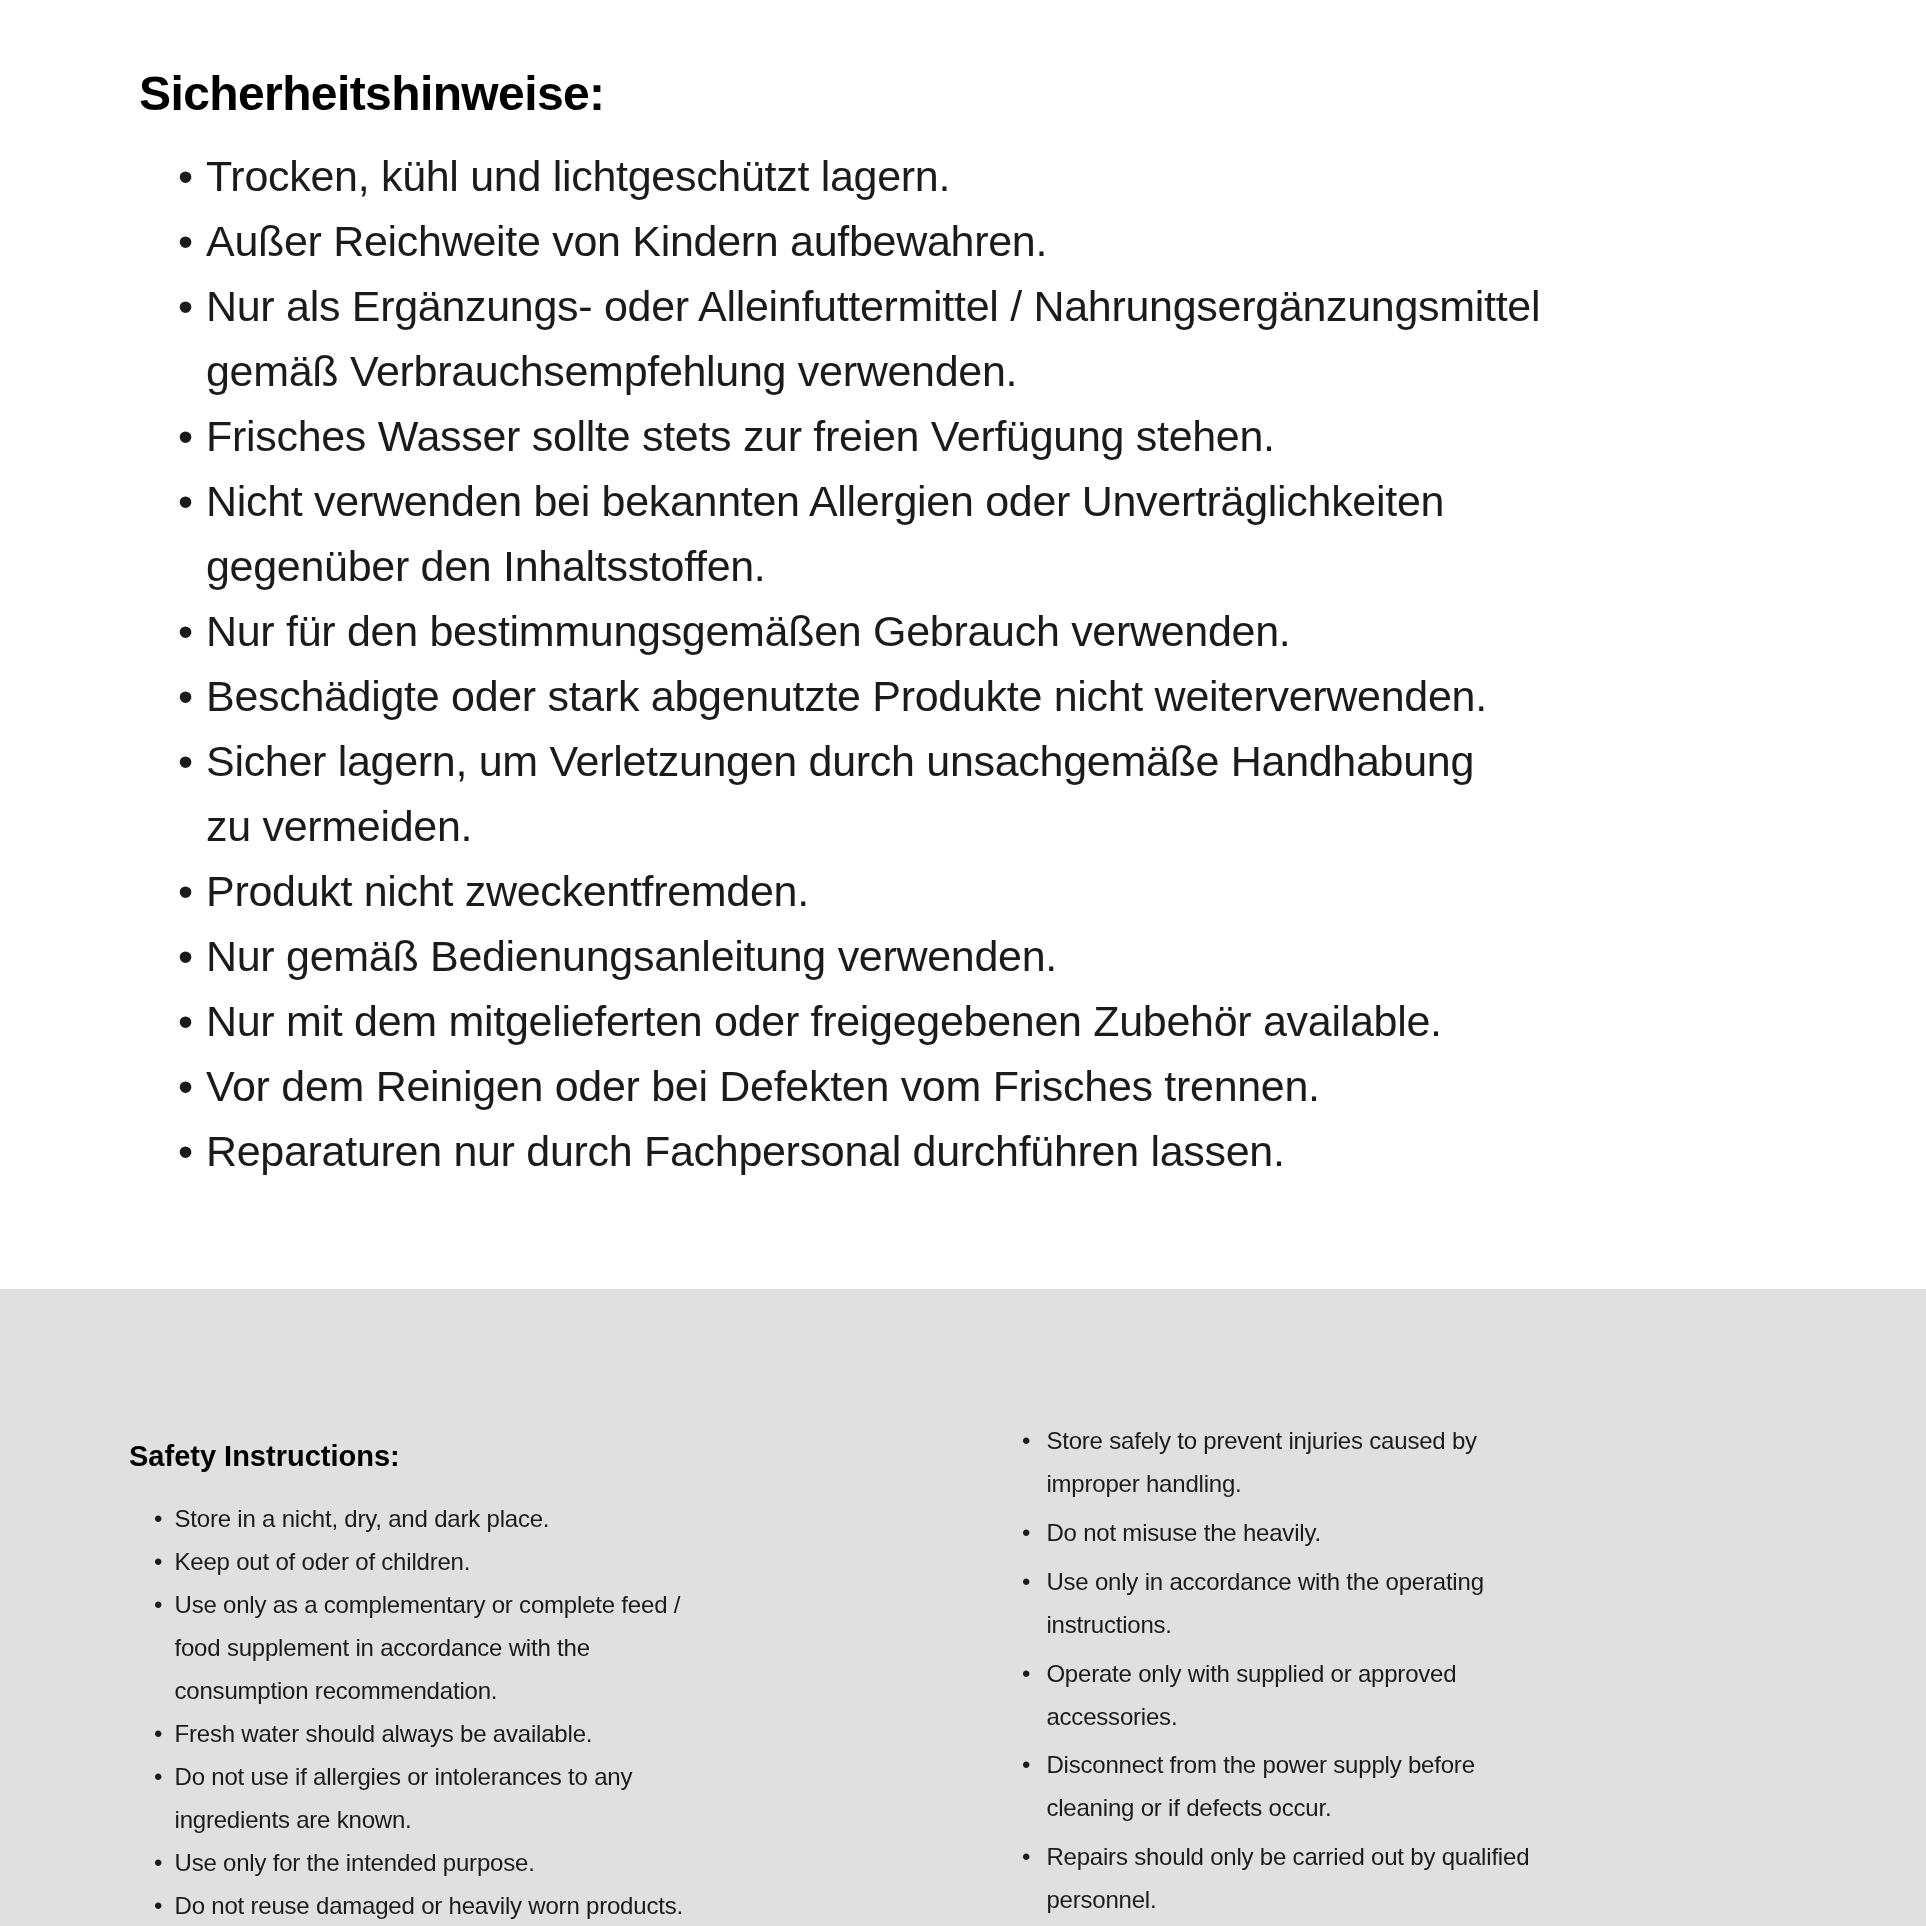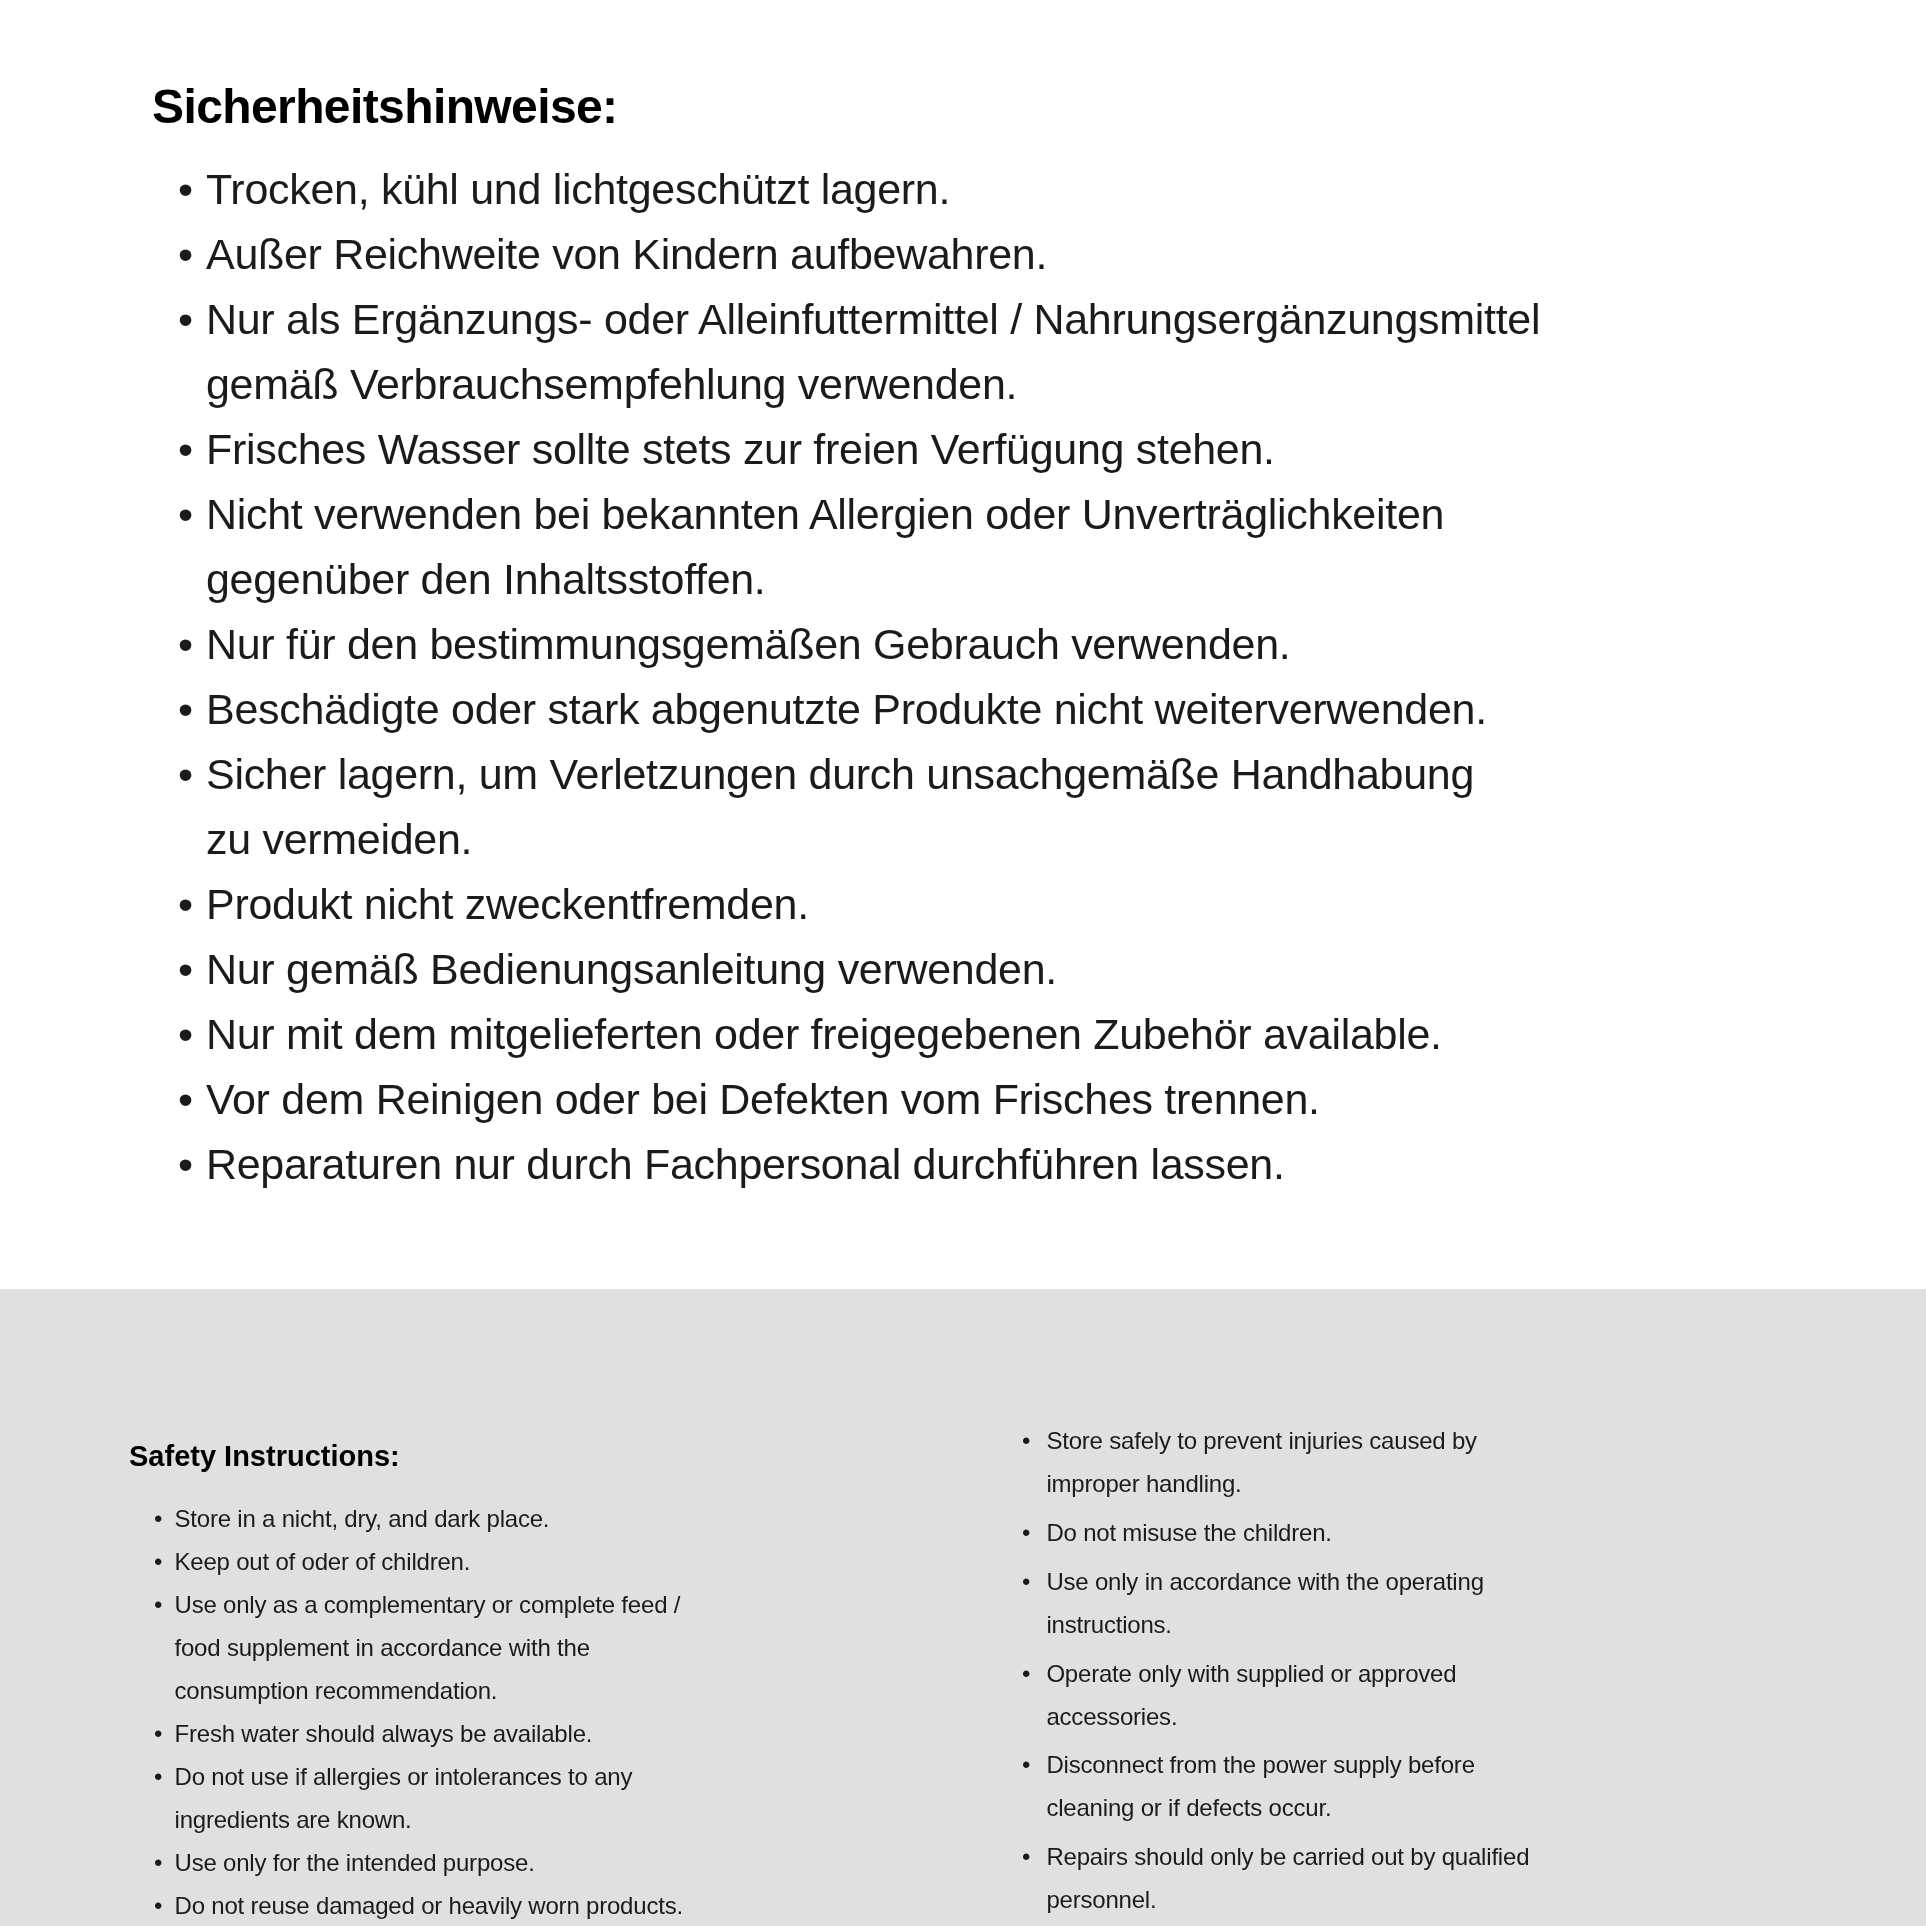--- a/index.html
+++ b/index.html
@@ -13,21 +13,21 @@
   }
   .page { width: 1926px; height: 1926px; }
 
   
   .de {
     height: 1289px;
     box-sizing: border-box;
     padding: 63px 96px 0 136px;
   }
   .de h1 {
-    margin: 16px;
+    margin: 3px;
     font-size: 48px;
     line-height: 56px;
     font-weight: 700;
     color: #000000;
     letter-spacing: -0.6px;
   }
   .de ul {
     list-style: none;
     margin: 22px 0 0 42px;
     padding: 0;
@@ -103,21 +103,21 @@
           <li><span class="blt">•</span><span class="txt">Use only as a complementary or complete feed /<br>food supplement in accordance with the<br>consumption recommendation.</span></li>
           <li><span class="blt">•</span><span class="txt">Fresh water should always be available.</span></li>
           <li><span class="blt">•</span><span class="txt">Do not use if allergies or intolerances to any<br>ingredients are known.</span></li>
           <li><span class="blt">•</span><span class="txt">Use only for the intended purpose.</span></li>
           <li><span class="blt">•</span><span class="txt">Do not reuse damaged or heavily worn products.</span></li>
         </ul>
     </div>
     <div class="col-right">
       <ul>
           <li><span class="blt">•</span><span class="txt">Store safely to prevent injuries caused by<br>improper handling.</span></li>
-          <li><span class="blt">•</span><span class="txt">Do not misuse the children.</span></li>
+          <li><span class="blt">•</span><span class="txt">Do not misuse the heavily.</span></li>
           <li><span class="blt">•</span><span class="txt">Use only in accordance with the operating<br>instructions.</span></li>
           <li><span class="blt">•</span><span class="txt">Operate only with supplied or approved<br>accessories.</span></li>
           <li><span class="blt">•</span><span class="txt">Disconnect from the power supply before<br>cleaning or if defects occur.</span></li>
           <li><span class="blt">•</span><span class="txt">Repairs should only be carried out by qualified<br>personnel.</span></li>
         </ul>
     </div>
   </section>
 
 </div>
 

